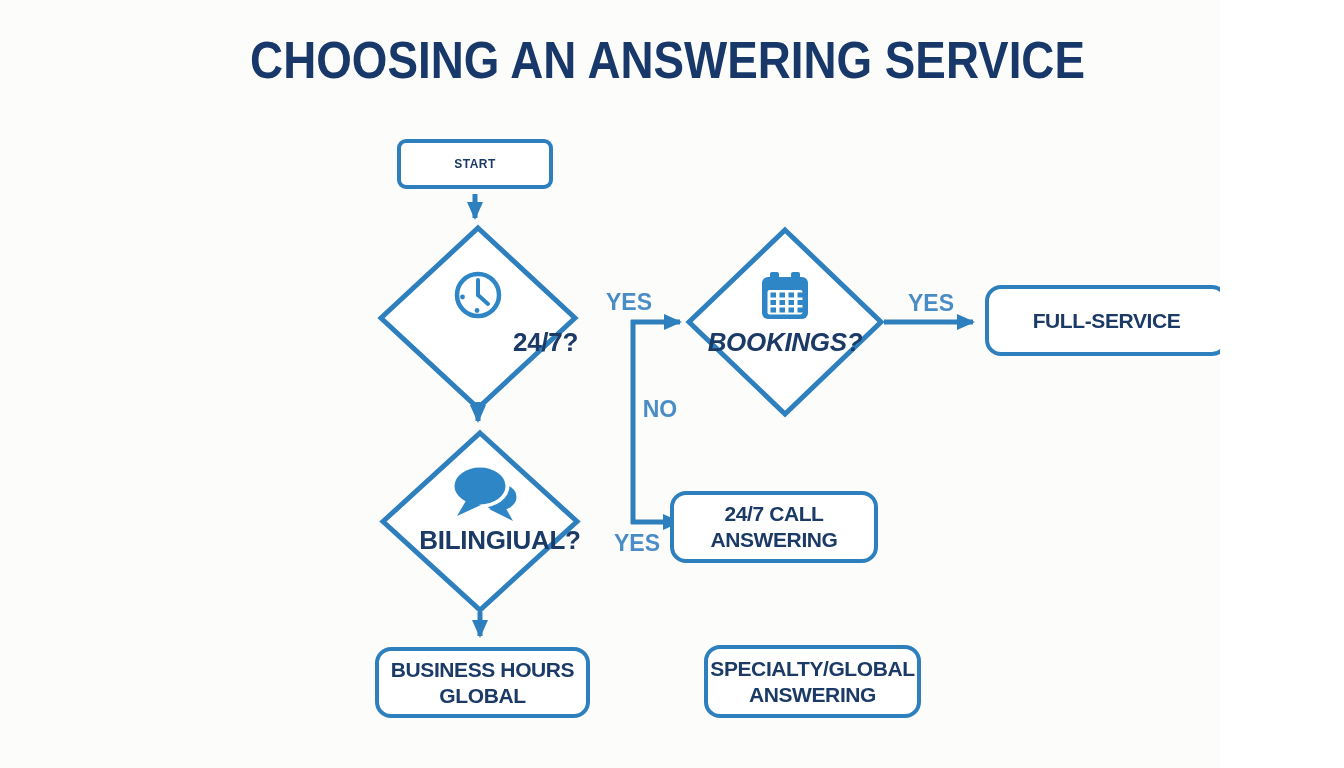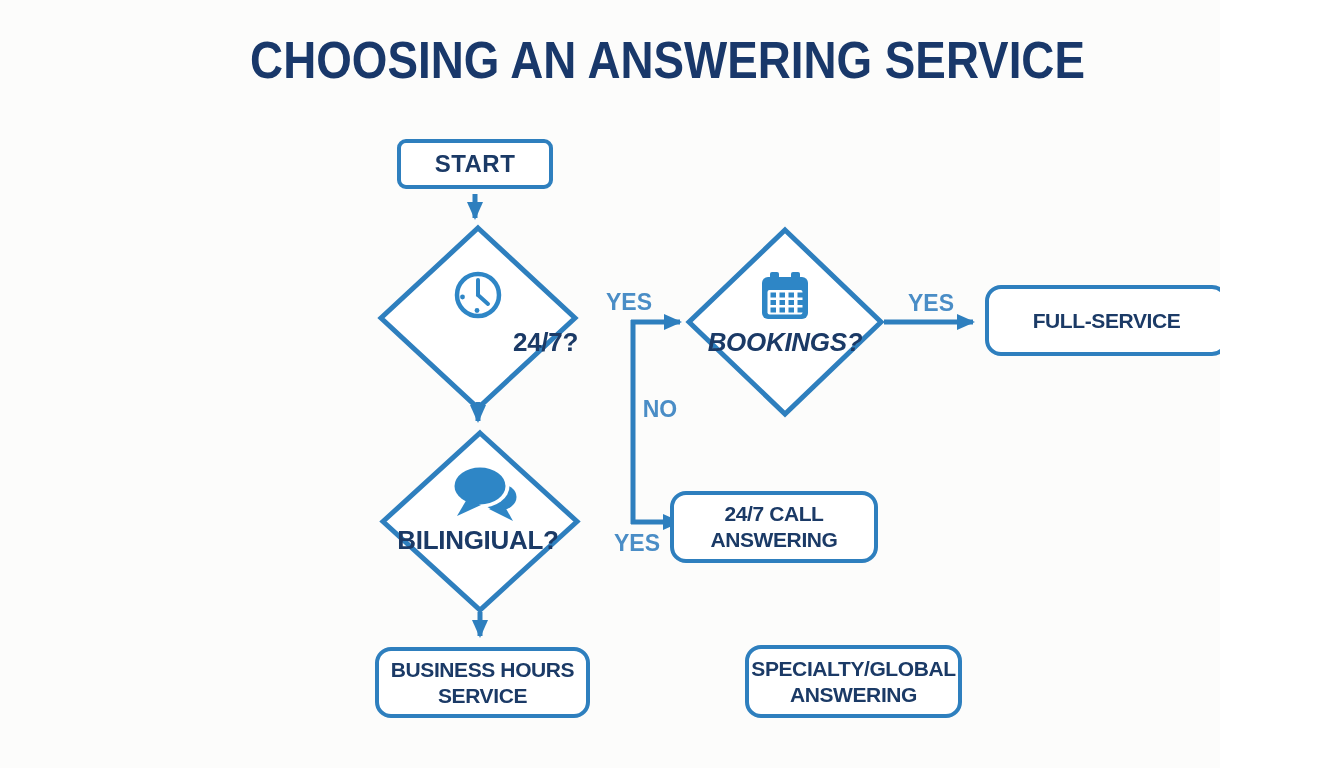--- a/index.html
+++ b/index.html
@@ -17,33 +17,33 @@
     color:var(--c-title-text,#19386a);
     transform:scaleX(0.88);transform-origin:49.7% 50%;
   }
   .node{
     position:absolute;box-sizing:border-box;
     background:#fff;border:4px solid var(--c-line,#2e7fbe);border-radius:16px;
     display:flex;flex-direction:column;align-items:center;justify-content:center;
     font-weight:bold;text-align:center;color:var(--c-node-text,#1b3a66);
   }
   .node span{display:block;white-space:nowrap;line-height:26px;font-size:21px;letter-spacing:-0.4px;}
-  .node.start span{font-size:24px;letter-spacing:0.5px;line-height:22px;}
+  .node.start span{font-size:12px;letter-spacing:0.5px;line-height:22px;}
   .n-start{left:397px;top:139px;width:156px;height:50px;border-radius:9px;}
   .n-full{left:985px;top:285px;width:243px;height:71px;}
   .n-call{left:670px;top:491px;width:208px;height:72px;}
   .n-biz{left:375px;top:647px;width:215px;height:71px;}
-  .n-spec{left:704px;top:645px;width:217px;height:73px;margin-left:41px;}
+  .n-spec{left:704px;top:645px;width:217px;height:73px;}
   .dlabel{
     position:absolute;text-align:center;white-space:nowrap;
     font-size:26px;font-weight:bold;letter-spacing:-0.3px;
     color:var(--c-node-text,#1b3a66);
   }
   .dl-247{left:378px;top:327px;width:200px;text-align:right;}
-  .dl-bil{left:378px;top:525px;width:200px;}
+  .dl-bil{left:400px;top:525px;width:200px;}
   .dl-book{left:685px;top:327px;width:200px;font-style:italic;}
   .elabel{
     position:absolute;width:80px;text-align:center;
     font-size:23px;font-weight:bold;
     color:var(--c-edge-label,#4a8dc6);
   }
   .el-yes-top{left:589px;top:289px;}
   .el-no{left:620px;top:396px;}
   .el-yes-bottom{left:597px;top:530px;}
   .el-yes-right{left:891px;top:290px;}
@@ -124,21 +124,21 @@
     <span>FULL-SERVICE</span>
   </div>
 
   <div class="node n-call">
     <span>24/7 CALL</span>
     <span>ANSWERING</span>
   </div>
 
   <div class="node n-biz">
     <span>BUSINESS HOURS</span>
-    <span>SERVICE</span>
+    <span>GLOBAL</span>
   </div>
 
   <div class="node n-spec">
     <span>SPECIALTY/GLOBAL</span>
     <span>ANSWERING</span>
   </div>
 
   <div class="dlabel dl-247">24/7?</div>
   <div class="dlabel dl-bil">BILINGIUAL?</div>
   <div class="dlabel dl-book">BOOKINGS?</div>

